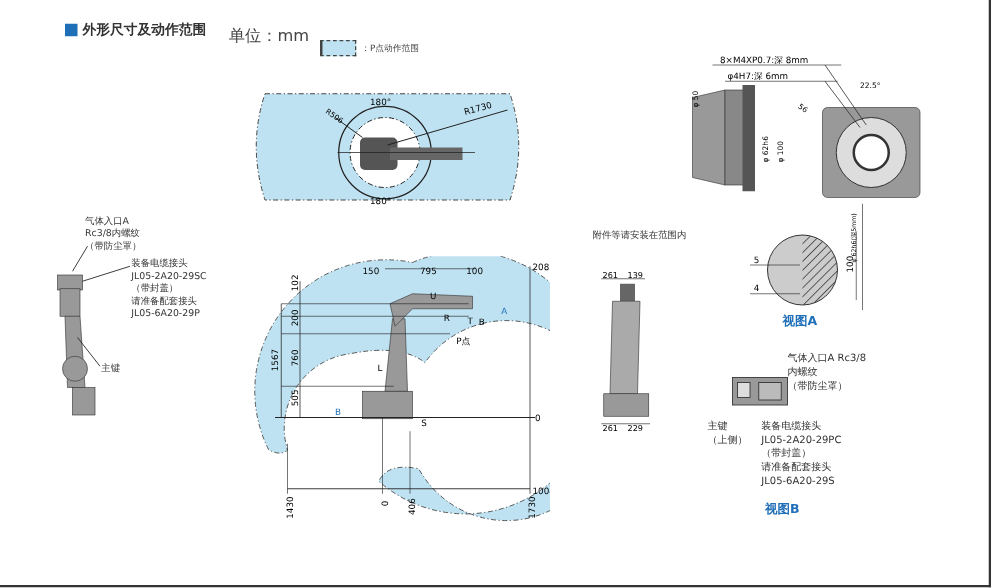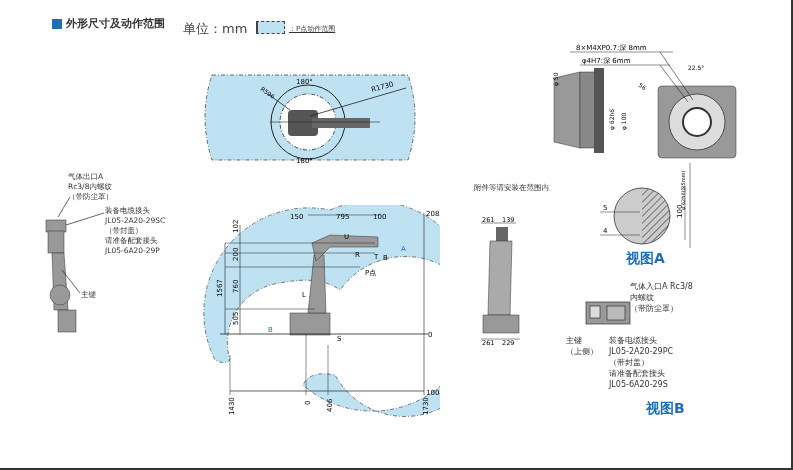--- a/index.html
+++ b/index.html
@@ -3,26 +3,26 @@
 <meta charset="utf-8">
 <style>
   html, body { margin: 0; padding: 0; }
   body { width: 793px; height: 470px; background: #fff; font-family: "DejaVu Sans", sans-serif; color: #333; overflow: hidden; position: relative; }
   .frame { position: absolute; left: 0; top: 0; width: 791px; height: 468px; border-right: 2px solid #333; border-bottom: 2px solid #333; }
   .abs { position: absolute; }
   .title-wrap { left: 52px; top: 16px; display: flex; align-items: center; }
   .title-sq { width: 10px; height: 10px; background: #1f6fb8; margin-right: 4px; }
   .title-text { font-size: 11px; color: #333; font-weight: bold; }
   .unit { left: 183px; top: 20px; font-size: 13px; color: #444; }
-  .legend-wrap { left: 256px; top: 21px; display: flex; align-items: flex-end; text-decoration: underline; }
+  .legend-wrap { left: 256px; top: 32px; display: flex; align-items: center; }
   .legend-box { width: 26px; height: 11px; background: #bfe2f2; border: 1px dashed #444; border-left: 2px solid #444; margin-right: 4px; }
   .legend-text { font-size: 7px; color: #444; }
   .lbl { font-size: 7.5px; line-height: 10px; color: #333; white-space: pre; }
   .lblB { font-size: 8px; line-height: 11px; color: #333; white-space: pre; }
-  .blue-bold { font-size: 14px; font-weight: bold; color: #1f6fb8; }
+  .blue-bold { font-size: 10px; font-weight: bold; color: #1f6fb8; }
   svg text { font-family: "DejaVu Sans", sans-serif; }
 </style>
 </head>
 <body>
 
 <div class="frame"></div>
 
 <div class="abs title-wrap">
   <div class="title-sq"></div>
   <span class="title-text">外形尺寸及动作范围</span>
@@ -48,21 +48,21 @@
   <text x="60" y="20" font-size="6" transform="rotate(35 60 20)">R506</text>
 </svg>
 
 <svg class="abs" style="left:38px;top:215px" width="40" height="130">
   <rect x="8" y="5" width="20" height="12" fill="#999" stroke="#333" stroke-width="0.5"></rect>
   <rect x="10" y="16" width="16" height="22" fill="#999" stroke="#333" stroke-width="0.5"></rect>
   <path d="M14,38 L26,38 L30,95 L16,95 Z" fill="#999" stroke="#333" stroke-width="0.5"></path>
   <circle cx="22" cy="80" r="10" fill="#999" stroke="#333" stroke-width="0.5"></circle>
   <rect x="20" y="95" width="18" height="22" fill="#999" stroke="#333" stroke-width="0.5"></rect>
 </svg>
-<div class="abs lbl" style="left:68px;top:172px">气体出口A
+<div class="abs lbl" style="left:68px;top:172px">气体入口A
 Rc3/8内螺纹
 （带防尘罩）</div>
 <div class="abs lbl" style="left:105px;top:206px">装备电缆接头
 JL05-2A20-29SC
 （带封盖）
 请准备配套接头
 JL05-6A20-29P</div>
 <div class="abs lbl" style="left:81px;top:290px">主键</div>
 <svg class="abs" style="left:40px;top:175px" width="120" height="130">
   <line x1="30" y1="22" x2="18" y2="42" stroke="#222" stroke-width="0.7"></line>
@@ -174,13 +174,13 @@
 <div class="abs lblB" style="left:630px;top:281px">气体入口A Rc3/8
 内螺纹
 （带防尘罩）</div>
 <div class="abs lblB" style="left:566px;top:335px">主键
 （上侧）</div>
 <div class="abs lblB" style="left:609px;top:335px">装备电缆接头
 JL05-2A20-29PC
 （带封盖）
 请准备配套接头
 JL05-6A20-29S</div>
-<div class="abs blue-bold" style="left:646px;top:400px">视图B</div>
+<div class="abs blue-bold" style="left:612px;top:400px">视图B</div>
 
 </body></html>

